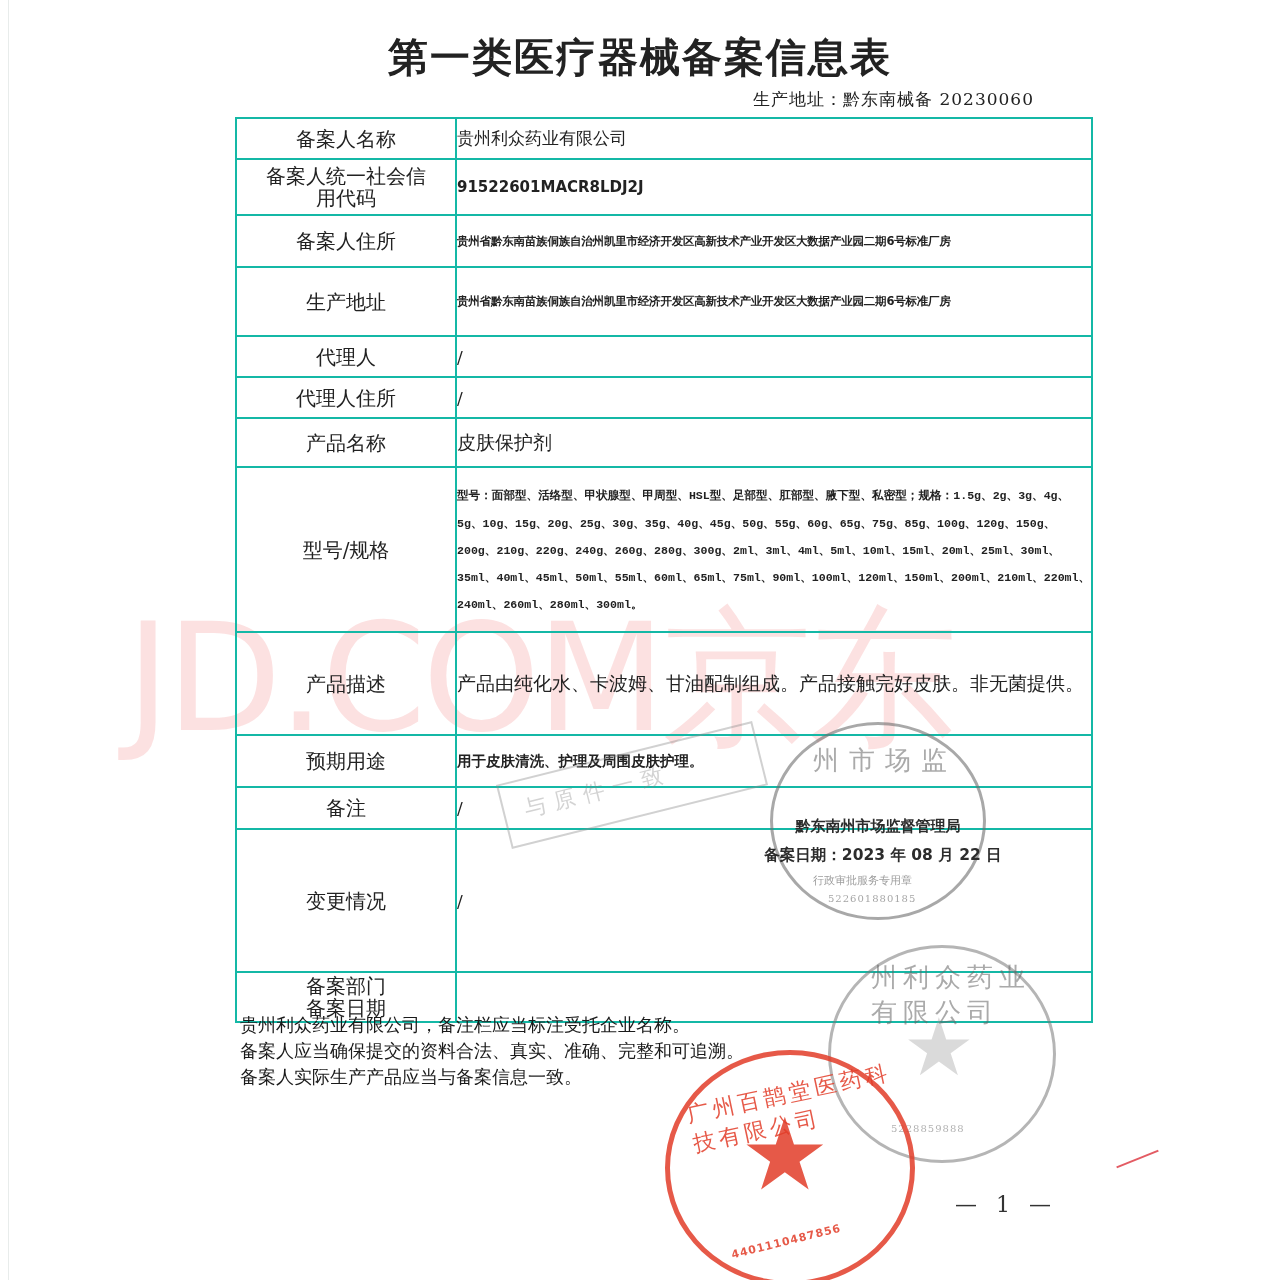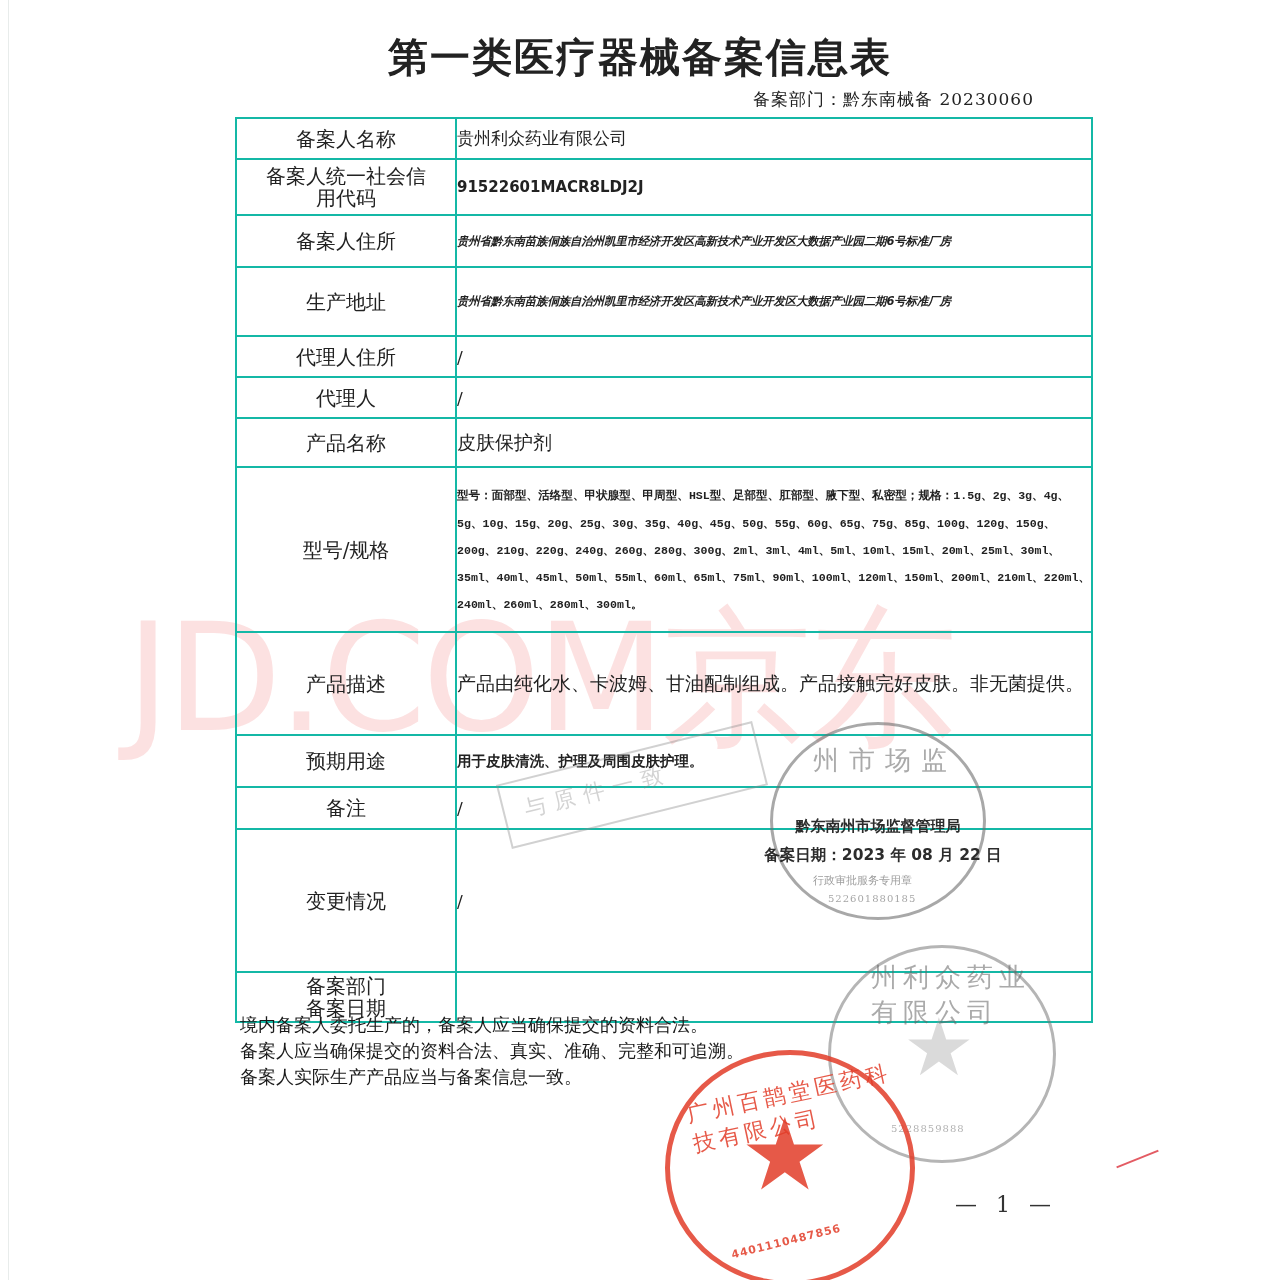--- a/index.html
+++ b/index.html
@@ -21,21 +21,21 @@
   }
   table.info td {
     border:2px solid #14b8a6; padding:0; vertical-align:middle;
   }
   td.label {
     width:218px; text-align:center; font-size:20px; color:#222; line-height:22px;
   }
   td.value {
     padding-left:12px; padding-right:10px; font-size:17px; color:#222;
   }
-  td.value.small { font-size:11.5px; font-family: "DejaVu Sans", "Liberation Sans", sans-serif; font-weight:bold; letter-spacing:-0.2px;font-style:italic;}
+  td.value.small { font-size:11.5px; font-family: "DejaVu Sans", "Liberation Sans", sans-serif; font-weight:bold; letter-spacing:-0.2px;}
   td.value.mono { font-family: "DejaVu Sans", "Liberation Sans", sans-serif; font-weight:bold; font-size:15px; }
   td.value.spec {
     font-family: Liberation Mono, monospace; font-weight:bold;
     font-size:11.6px; line-height:27.2px; padding-top:4px; padding-bottom:2px;
   }
   td.value.desc { font-size:19px; line-height:27px; }
   td.value.use { font-size:14.5px; font-weight:bold; }
   .notes {
     position:absolute; left:240px; top:1012px; font-size:18px; line-height:26px; color:#1a1a1a;
   }
@@ -79,21 +79,21 @@
 </style>
 </head>
 <body>
 
 <div class="page-edge"></div>
 
 <div class="watermark">JD.COM京东</div>
 
 <div class="title">第一类医疗器械备案信息表</div>
 <div class="record-no">
-  <span>备案部门：</span><span>黔东南械备 20230060</span>
+  <span>生产地址：</span><span>黔东南械备 20230060</span>
 </div>
 
 <table class="info">
   <tbody>
       <tr style="height:41px">
     <td class="label">备案人名称</td>
     <td class="value">贵州利众药业有限公司</td>
   </tr>
   <tr style="height:56px">
     <td class="label">
@@ -104,25 +104,25 @@
   </tr>
   <tr style="height:52px">
     <td class="label">备案人住所</td>
     <td class="value small">贵州省黔东南苗族侗族自治州凯里市经济开发区高新技术产业开发区大数据产业园二期6号标准厂房</td>
   </tr>
   <tr style="height:69px">
     <td class="label">生产地址</td>
     <td class="value small">贵州省黔东南苗族侗族自治州凯里市经济开发区高新技术产业开发区大数据产业园二期6号标准厂房</td>
   </tr>
   <tr style="height:41px">
-    <td class="label">代理人住所</td>
+    <td class="label">代理人</td>
     <td class="value">/</td>
   </tr>
   <tr style="height:41px">
-    <td class="label">代理人</td>
+    <td class="label">代理人住所</td>
     <td class="value">/</td>
   </tr>
   <tr style="height:49px">
     <td class="label">产品名称</td>
     <td class="value" style="font-size:19px">皮肤保护剂</td>
   </tr>
   <tr style="height:165px">
     <td class="label">型号/规格</td>
     <td class="value spec">型号：面部型、活络型、甲状腺型、甲周型、HSL型、足部型、肛部型、腋下型、私密型；规格：1.5g、2g、3g、4g、5g、10g、15g、20g、25g、30g、35g、40g、45g、50g、55g、60g、65g、75g、85g、100g、120g、150g、200g、210g、220g、240g、260g、280g、300g、2ml、3ml、4ml、5ml、10ml、15ml、20ml、25ml、30ml、35ml、40ml、45ml、50ml、55ml、60ml、65ml、75ml、90ml、100ml、120ml、150ml、200ml、210ml、220ml、240ml、260ml、280ml、300ml。</td>
   </tr>
@@ -146,21 +146,21 @@
     <td class="label">
       <div>备案部门</div>
       <div>备案日期</div>
     </td>
     <td class="value"></td>
   </tr>
 </tbody>
   </table>
 
 <div class="notes">
-  <div>境内备案人委托生产的，备案人应当确保提交的资料合法。</div>
+  <div>贵州利众药业有限公司，备注栏应当标注受托企业名称。</div>
   <div>备案人应当确保提交的资料合法、真实、准确、完整和可追溯。</div>
   <div>备案人实际生产产品应当与备案信息一致。</div>
 </div>
 
 <div class="stamp-rect">
   <span>与原件一致</span>
 </div>
 
 <div class="stamp stamp-gov">
   <div class="arc">州市场监</div>

